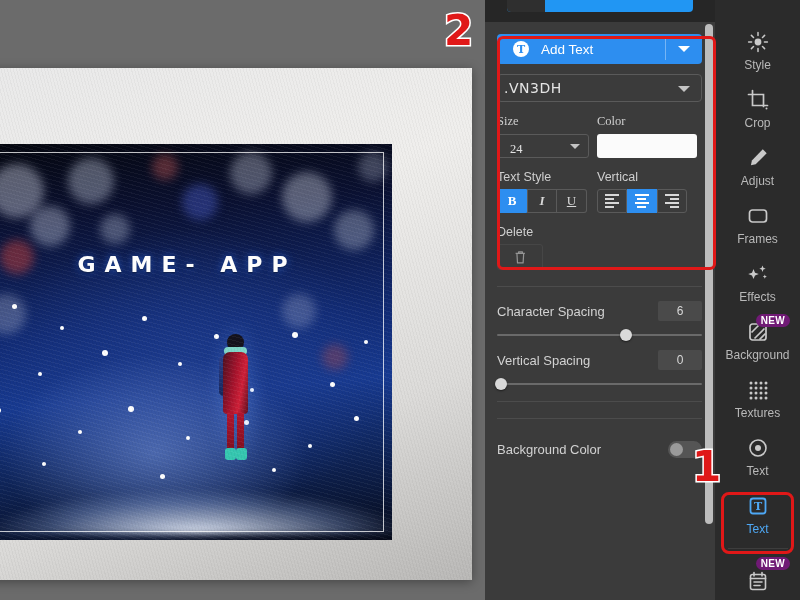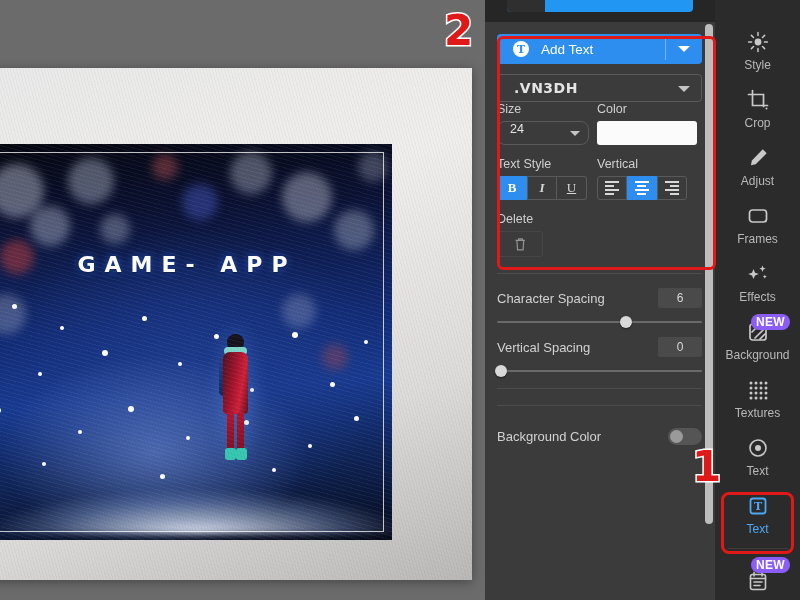--- a/index.html
+++ b/index.html
@@ -133,44 +133,44 @@
     position: relative;
     margin-top: 10px;
     height: 28px; width: 205px;
     background: #3b3b3b;
     border: 1px solid #5a5a5a;
     border-radius: 4px;
     display: flex; align-items: center;
     cursor: pointer;
   }
   .font-name {
-    margin-left: 16px; color: #e4e4e4; font-size: 14px;
-    font-family: "DejaVu Sans", sans-serif; font-weight: 700; letter-spacing: .5px;
+    margin-left: 6px; color: #e4e4e4; font-size: 14px;
+    font-family: "DejaVu Sans", sans-serif; font-weight: 400; letter-spacing: .5px;
   }
   .sel-caret { position: absolute; right: 11px; top: 11px; }
 
   .caret {
     width: 0; height: 0;
     border-left: 6px solid transparent;
     border-right: 6px solid transparent;
     border-top: 6px solid #fff;
   }
   .caret.grey { border-top-color: #c4c4c4; }
 
-  .row2 { display: flex; width: 205px; }
+  .row2 { display: flex; margin-top: 12px; width: 205px; font-family: Liberation Serif, serif; }
   .col-left { width: 100px; }
   .col-right { width: 105px; }
   .field-label { color: #cfcfcf; font-size: 12.5px; margin-bottom: 5px; }
 
   .size-select {
     position: relative;
     width: 92px; height: 24px;
-    border: 1px solid #5a5a5a; border-radius: 8px;
+    border: 1px solid #5a5a5a; border-radius: 3px;
     background: #3b3b3b;
-    display: flex; align-items: flex-start;
+    display: flex; align-items: flex-end;
     cursor: pointer;
   }
   .size-value { margin-left: 12px; color: #e4e4e4; font-size: 12.5px; }
   .size-caret { position: absolute; right: 8px; top: 9px; }
   .size-caret .caret { border-left-width:5px; border-right-width:5px; border-top-width:5px; }
 
   .color-swatch {
     width: 100px; height: 24px;
     background: #fbfbfb; border-radius: 3px;
     cursor: pointer;
@@ -261,22 +261,22 @@
     align-items: center; justify-content: center;
     gap: 5px; cursor: pointer;
     color: #b9b9b9;
   }
   .tool-label { font-size: 12px; }
   .tool.active { }
   .tool.active .tool-label { color: #4ea8f5; }
   .tool-ico { width: 22px; height: 22px; display:flex; align-items:center; justify-content:center; }
   .badge-new {
     position: absolute; right: 10px; top: 2px;
-    background: #8b5cf6; color: #fff;
-    font-size: 12px; font-weight: 700;
+    background: #701a75; color: #fff;
+    font-size: 10px; font-weight: 700;
     padding: 1px 5px; border-radius: 8px;
     letter-spacing: .3px;
   }
   #toolbar-divider { width: 60px; height:1px; background:#3d3d3d; margin: 4px auto 0 auto; }
 
   
   .anno-box {
     position: absolute;
     border: 3px solid #e01818;
     border-radius: 6px;

